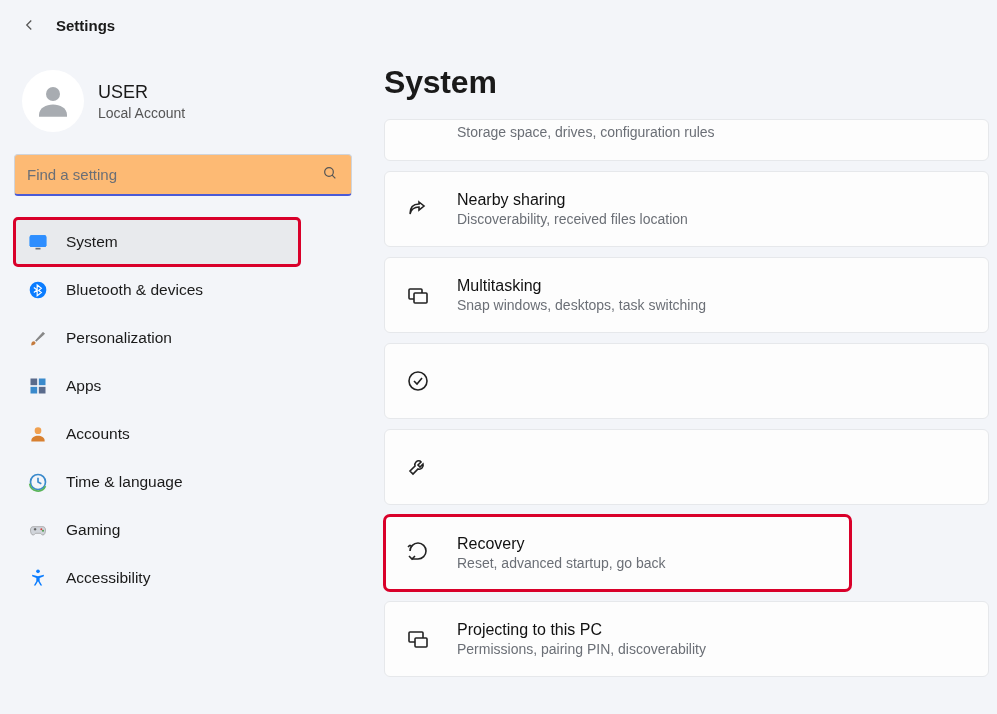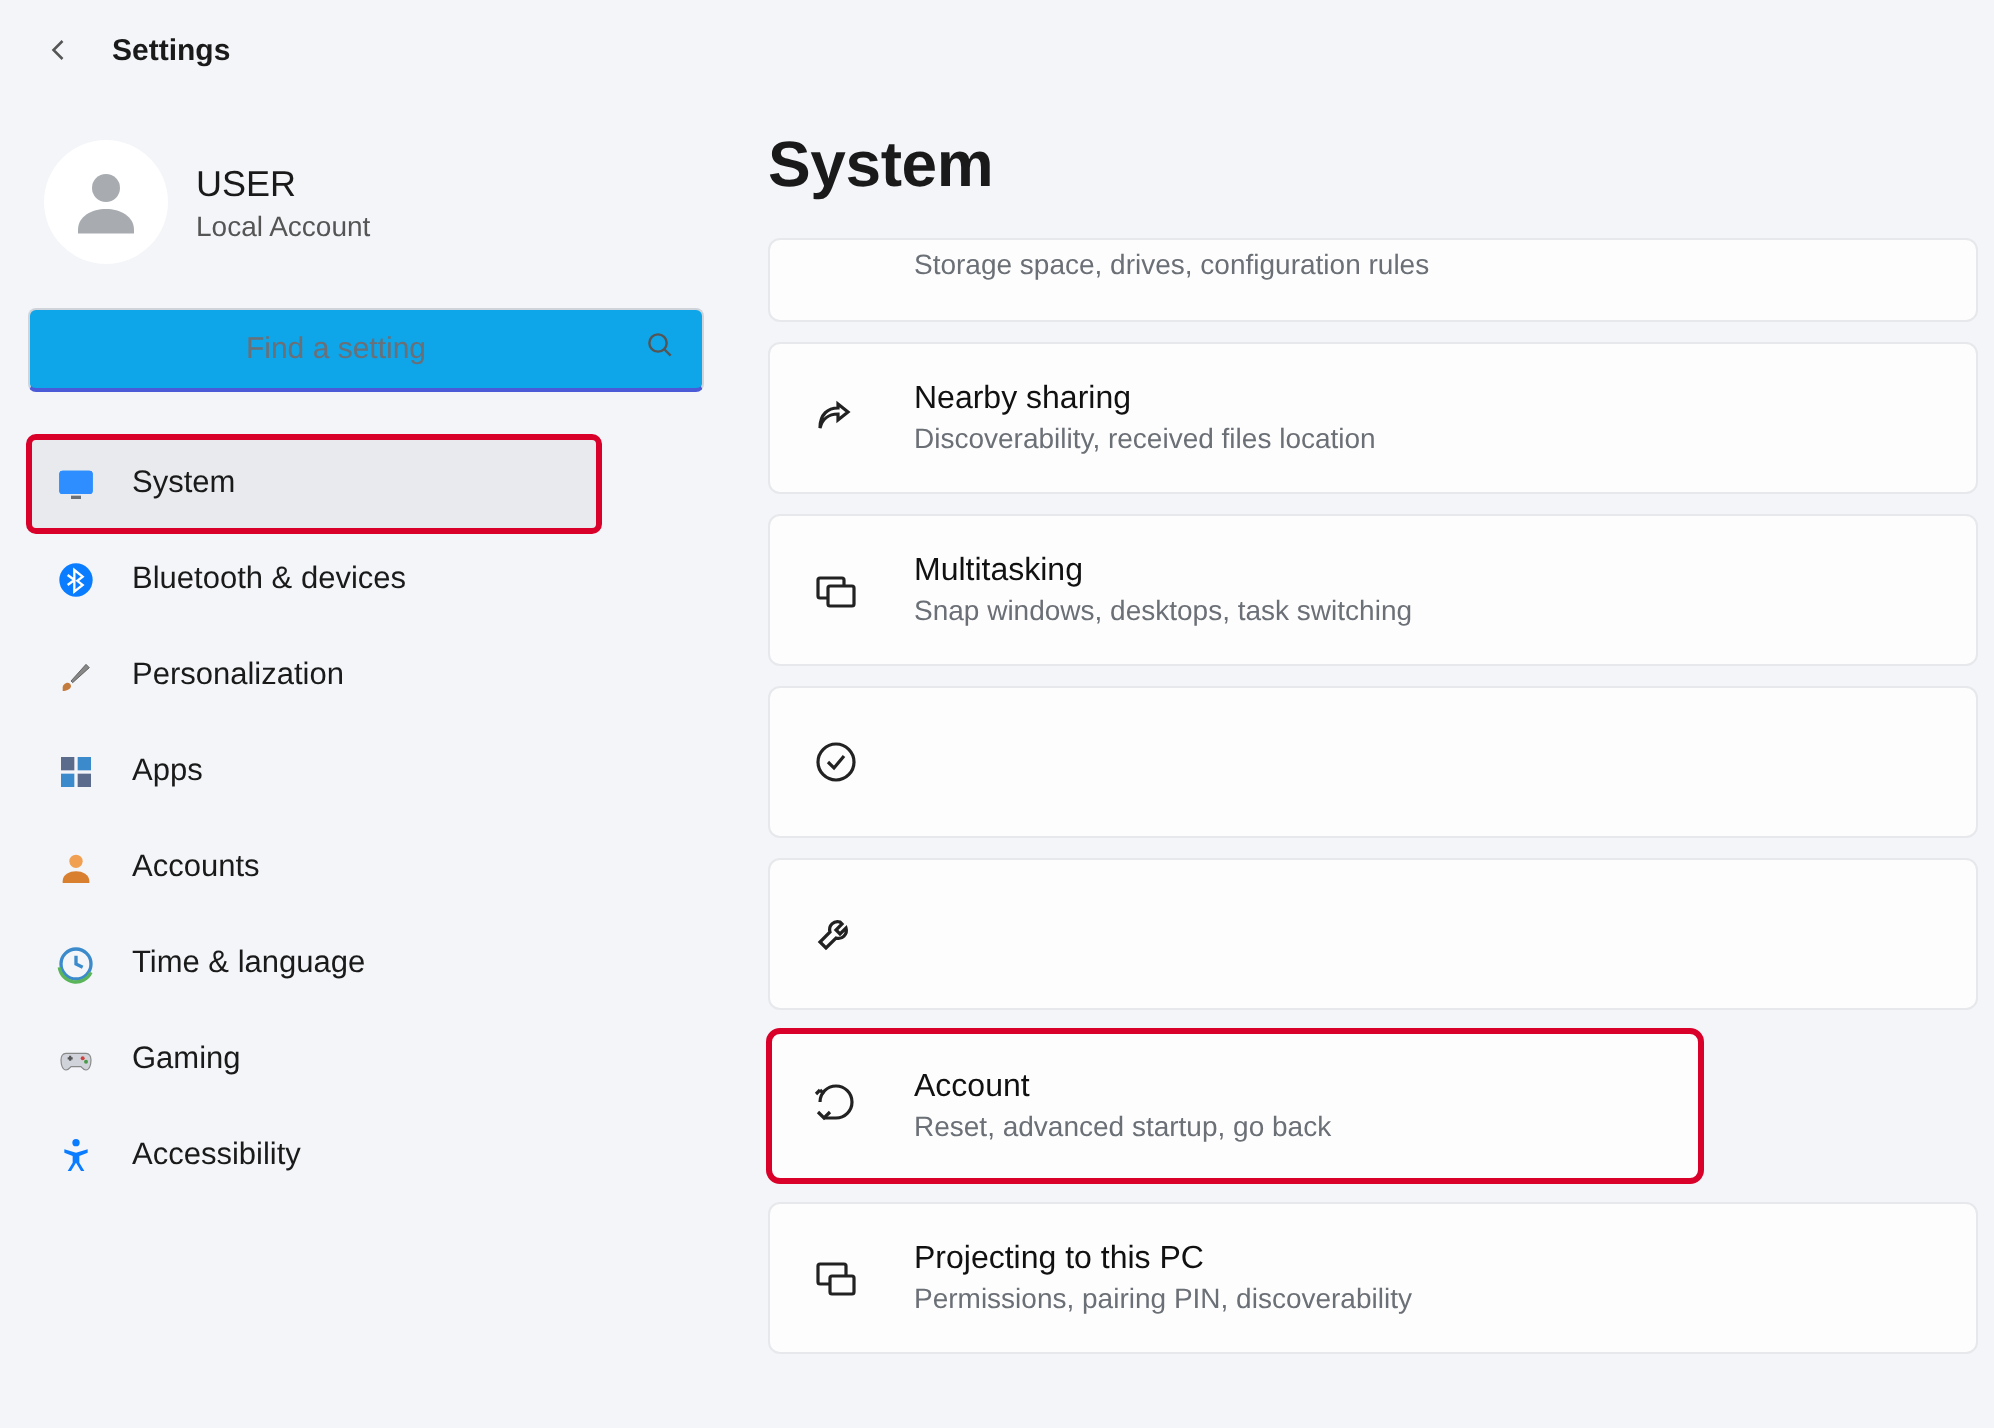--- a/index.html
+++ b/index.html
@@ -72,24 +72,23 @@
       margin: 0 8px 22px 0;
     }
     .search-input {
       width: 100%;
       height: 42px;
       border: 1px solid #cfd4db;
       border-radius: 4px;
       padding: 0 42px 0 12px;
       font-size: 15px;
       color: #333;
-      background: #0ea5e9;
+      background: #fdba74;
       outline: none;
       border-bottom: 2px solid #4b5bd7;
-      text-align: center;
     }
     .search-input::placeholder {
       color: #6b6f76;
     }
     .search-icon {
       position: absolute;
       right: 14px;
       top: 50%;
       transform: translateY(-50%);
       color: #555;
@@ -358,21 +357,21 @@
 
       <div class="card hl">
         <span class="card-icon">
           <svg width="24" height="24" viewBox="0 0 24 24" fill="none" stroke="currentColor" stroke-width="1.6">
               <path d="M4 10a8 8 0 118 8H6"></path>
               <path d="M3 15l3 3 3-3"></path>
               <path d="M4 4l2 2M2 6l2-2"></path>
             </svg>
         </span>
         <div>
-          <div class="card-title">Account</div>
+          <div class="card-title">Recovery</div>
           <div class="card-desc">Reset, advanced startup, go back</div>
         </div>
       </div>
 
       <div class="card">
         <span class="card-icon">
           <svg width="24" height="24" viewBox="0 0 24 24" fill="none" stroke="currentColor" stroke-width="1.6">
               <rect x="3" y="5" width="14" height="10" rx="1"></rect>
               <rect x="9" y="11" width="12" height="9" rx="1" fill="#fdfdfd"></rect>
             </svg>

